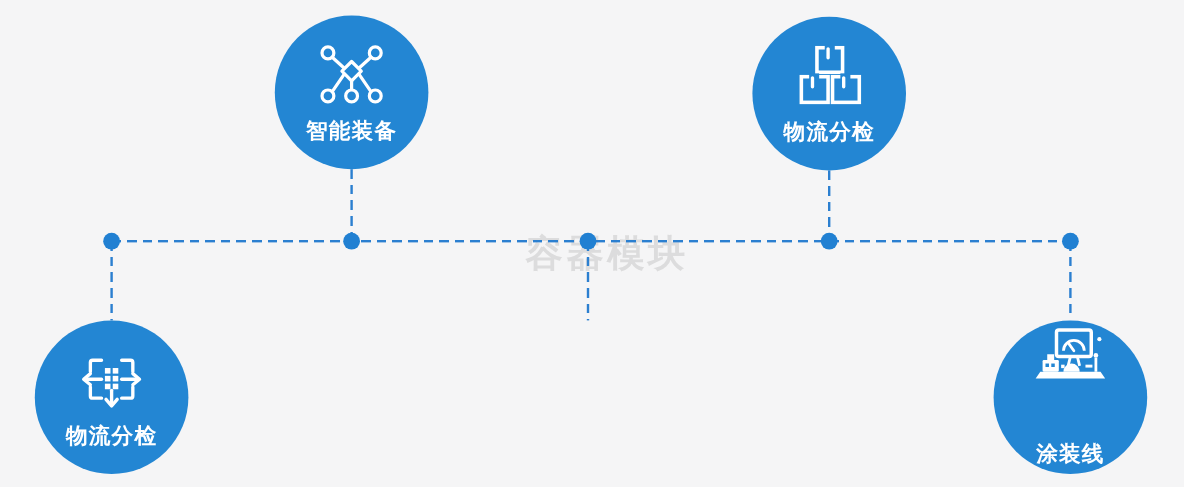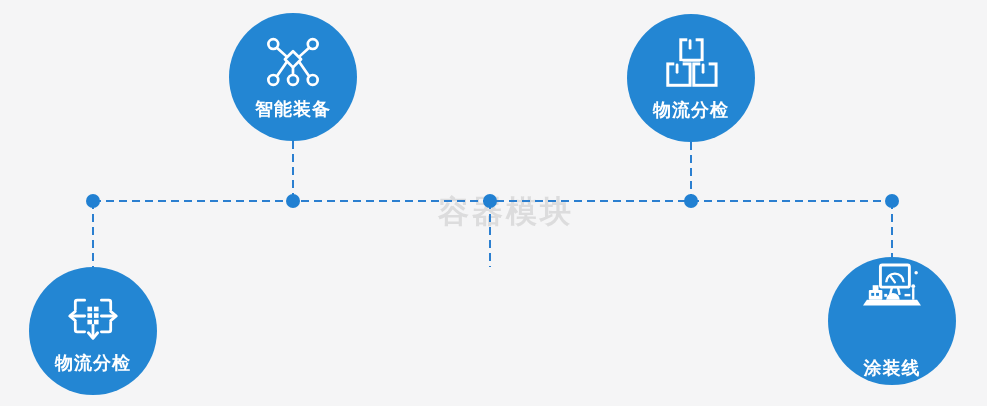--- a/index.html
+++ b/index.html
@@ -111,21 +111,21 @@
             <rect x="32" y="26" width="5" height="5"></rect>
           <rect x="25" y="33" width="5" height="5"></rect>
             <rect x="32" y="33" width="5" height="5"></rect>
         </g>
       </svg>
     </span>
     <span class="label">物流分检</span>
   </div>
 
 
-  <div class="node" style="left:828px;top:257px;gap:42px;">
+  <div class="node" style="left:828px;top:267px;gap:42px;">
     <span class="icon">
       <svg width="70" height="56" viewBox="0 0 72 58">
         <rect x="24" y="2" width="30" height="23" rx="2" fill="none" stroke="#ffffff" stroke-width="3"></rect>
         <path d="M30 20 A9 9 0 0 1 48 20" fill="none" stroke="#ffffff" stroke-width="2.4"></path>
         <line x1="39" y1="20" x2="34" y2="13" stroke="#ffffff" stroke-width="2.4" stroke-linecap="round"></line>
         <line x1="36" y1="25" x2="34" y2="33" stroke="#ffffff" stroke-width="2.4"></line>
         <line x1="42" y1="25" x2="44" y2="33" stroke="#ffffff" stroke-width="2.4"></line>
         <polygon points="10,38 62,38 66,44 6,44" fill="#ffffff"></polygon>
         <rect x="12" y="28" width="14" height="10" rx="1" fill="#ffffff"></rect>
         <rect x="16" y="23" width="6" height="5" fill="#ffffff"></rect>

